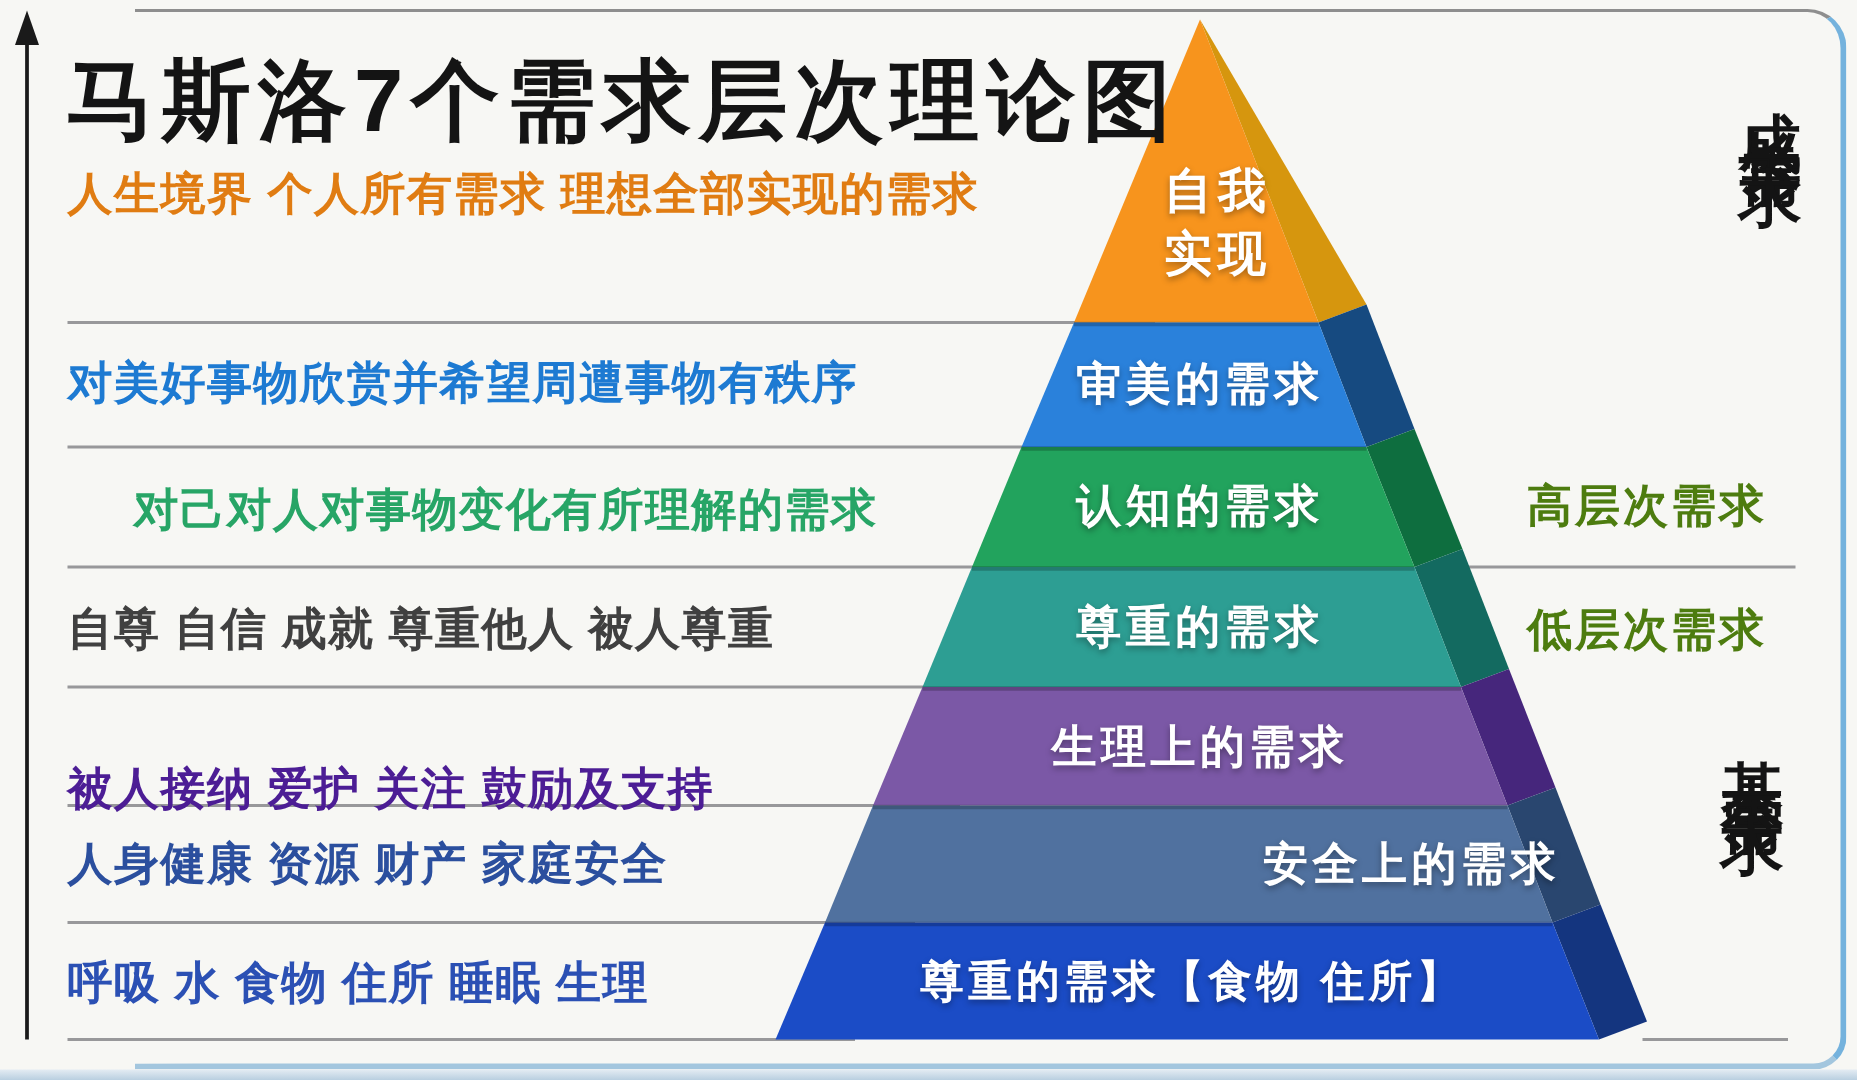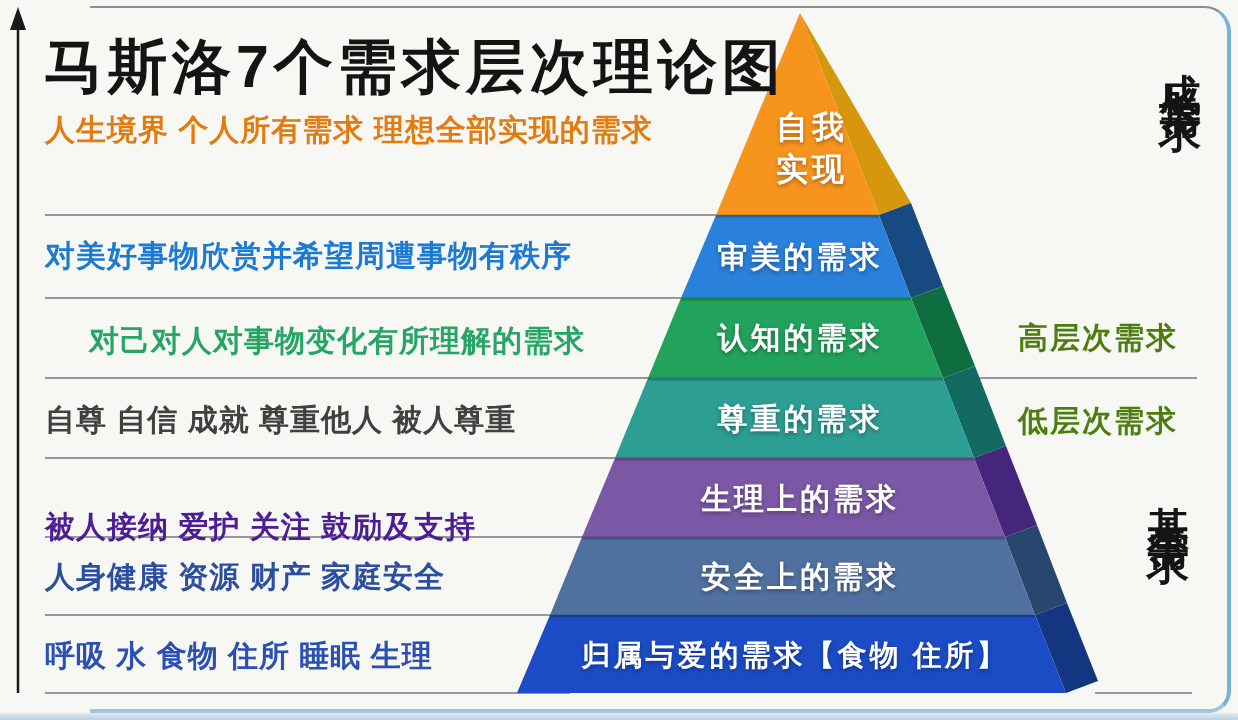--- a/index.html
+++ b/index.html
@@ -130,21 +130,21 @@
   <div class="desc" style="top: 400px; color: #404040;">自尊 自信 成就 尊重他人 被人尊重</div>
   <div class="desc" style="top: 479px; color: #4c1d95; margin-top: 28px;">被人接纳 爱护 关注 鼓励及支持</div>
   <div class="desc" style="top: 557px; color: rgb(43, 79, 158);">人身健康 资源 财产 家庭安全</div>
   <div class="desc" style="top: 636px; color: rgb(43, 80, 180);">呼吸 水 食物 住所 睡眠 生理</div>
 
   <div class="layer-label label-top">自我实现</div>
   <div class="layer-label single" style="top:237px;">审美的需求</div>
   <div class="layer-label single" style="top:318px;">认知的需求</div>
   <div class="layer-label single" style="top:399px;">尊重的需求</div>
   <div class="layer-label single" style="top:479px;">生理上的需求</div>
-  <div class="layer-label single" style="top:557px;">安全上的需求</div>
-  <div class="layer-label single" style="top:635px;left:555px;font-size:29px;">归属与爱的需求【食物 住所】</div>
+  <div class="layer-label single" style="top:557px;text-align:right;">安全上的需求</div>
+  <div class="layer-label single" style="top:635px;left:555px;font-size:29px;">尊重的需求【食物 住所】</div>
 
   <div class="side-note" style="left:1018px;top:318px;">高层次需求</div>
   <div class="side-note" style="left:1018px;top:401px;">低层次需求</div>
   <div class="v-label" style="left:1152px;top:40px;">成长需求</div>
   <div class="v-label" style="left:1140px;top:472px;">基本需求</div>
 
 </div>
 
 </body></html>

